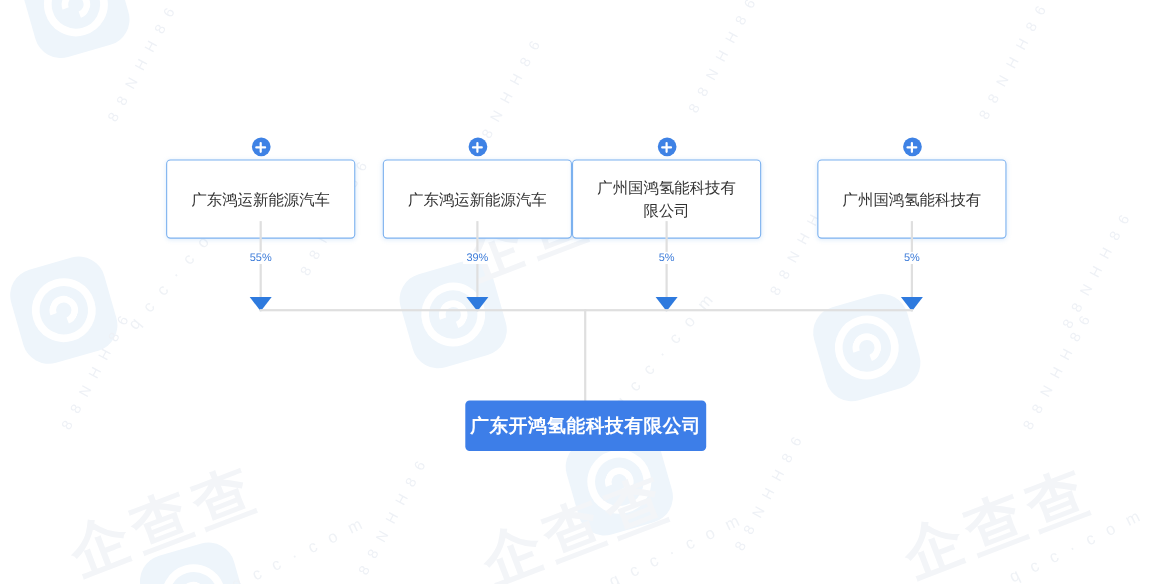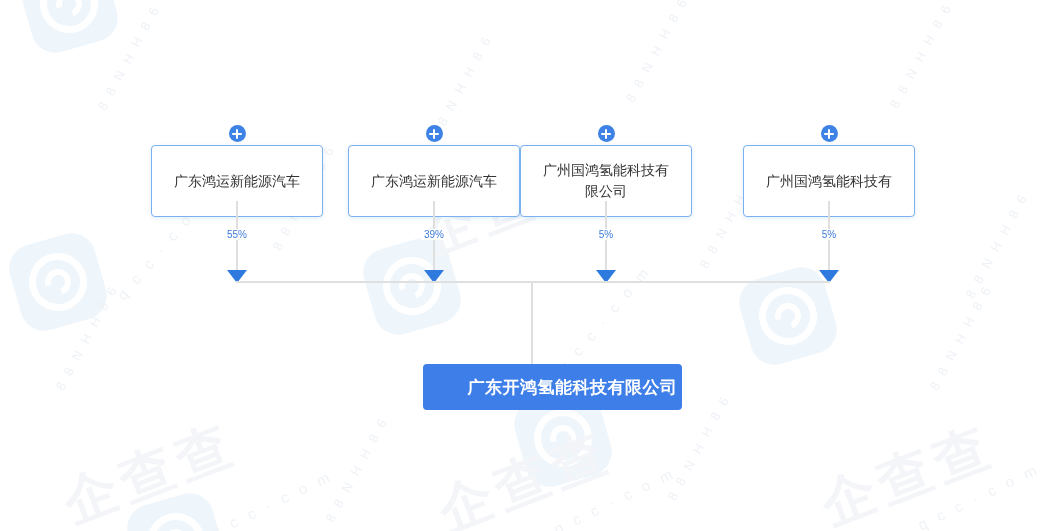--- a/index.html
+++ b/index.html
@@ -32,21 +32,21 @@
   .share-name span{display:block;}
   .stub{position:absolute;left:50%;top:76px;width:2px;height:82px;margin-left:-1px;background:#dfdfdf;}
   .percent{position:absolute;top:104px;left:0;right:0;text-align:center;font-size:10px;color:#3d7cd9;}
   .percent span{background:#fff;padding:0 3px;}
   .arrow{position:absolute;left:50%;top:145px;margin-left:-10px;width:0;height:0;
     border-left:10px solid transparent;border-right:10px solid transparent;border-top:13px solid #2e7ade;}
   .h-line{position:absolute;left:236px;top:281px;width:594px;height:2px;background:#dfdfdf;}
   .v-line{position:absolute;left:531px;top:281px;width:2px;height:84px;background:#dfdfdf;}
   .company-box{position:absolute;left:423px;top:364px;width:219px;height:46px;
     background:#3d7ee8;border-radius:4px;display:flex;align-items:center;justify-content:center;
-    color:#fff;font-size:17px;font-weight:bold;letter-spacing:0.5px;cursor:pointer;padding-left:40px;}
+    color:#fff;font-size:17px;font-weight:bold;letter-spacing:0.5px;cursor:pointer;}
 </style>
 </head>
 <body>
 
 <div class="canvas">
 
   <div class="wm">
     <div class="wm-logo" style="left:25px;top:-40px;"></div>
     <div class="wm-logo" style="left:14px;top:238px;"></div>
     <div class="wm-logo" style="left:368px;top:242px;"></div>

